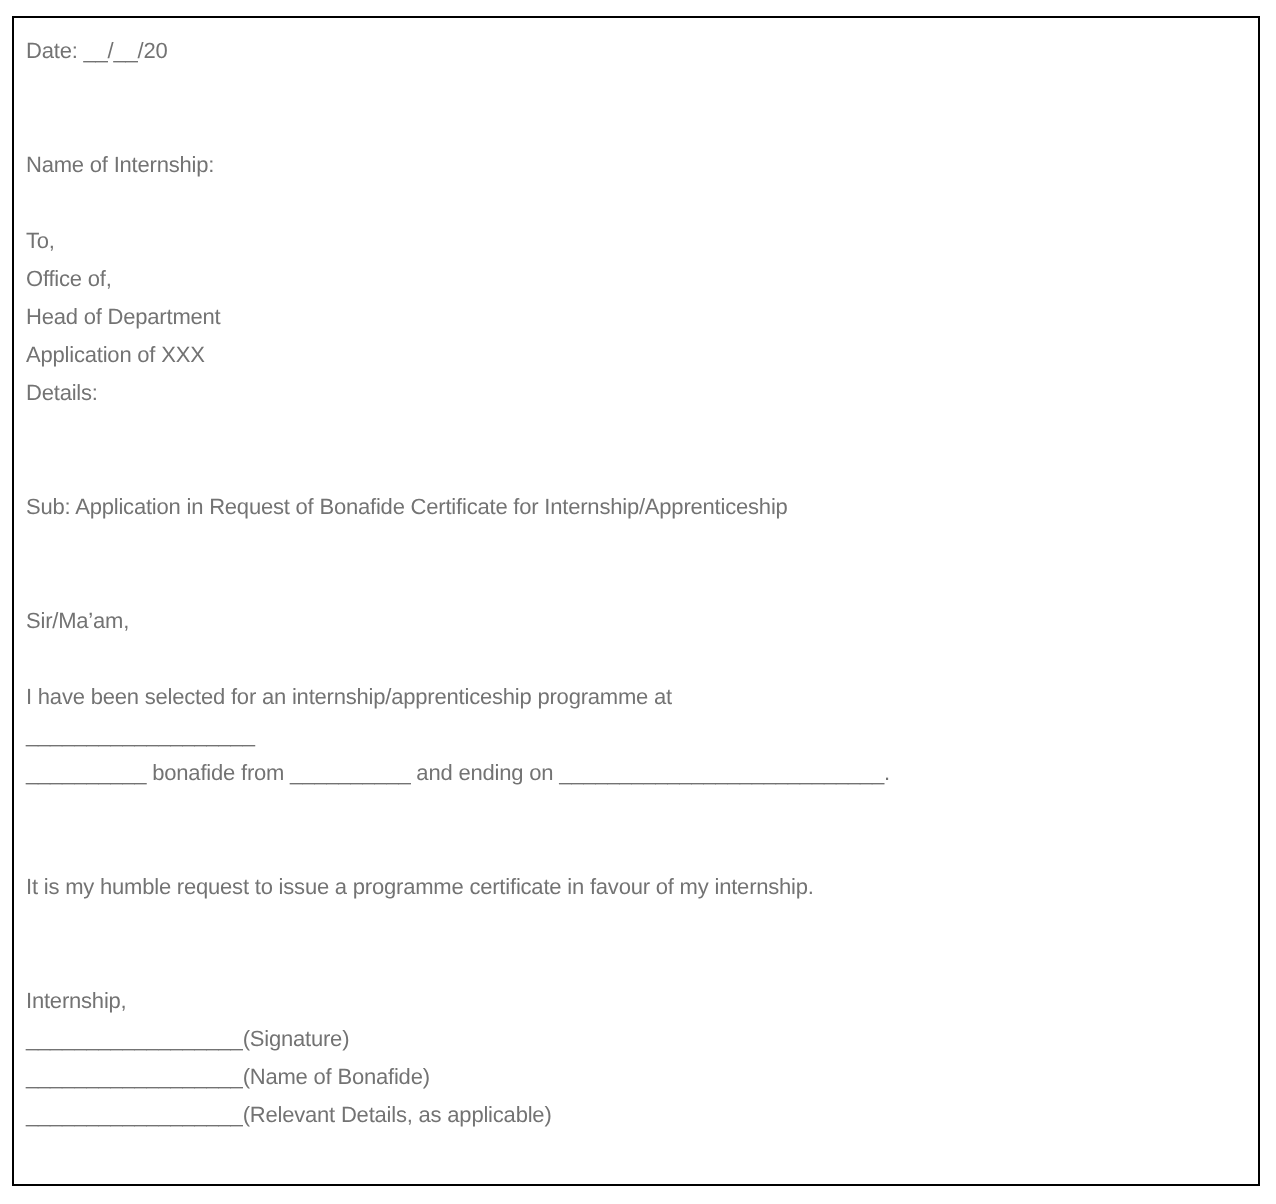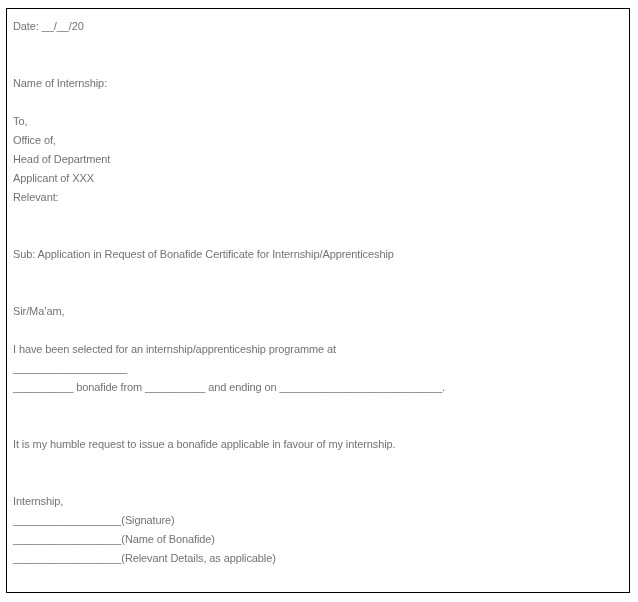--- a/index.html
+++ b/index.html
@@ -18,29 +18,29 @@
 <body>
 
 <div class="box"></div>
 
 <div class="line" style="top:17px">Date: __/__/20</div>
 <div class="line" style="top:74px">Name of Internship:</div>
 
 <div class="line" style="top:112px">To,</div>
 <div class="line" style="top:131px">Office of,</div>
 <div class="line" style="top:150px">Head of Department</div>
-<div class="line" style="top:169px">Applicant of XXX</div>
-<div class="line" style="top:188px">Relevant:</div>
+<div class="line" style="top:169px">Application of XXX</div>
+<div class="line" style="top:188px">Details:</div>
 
 <div class="line" style="top:245px">Sub: Application in Request of Bonafide Certificate for Internship/Apprenticeship</div>
 
 <div class="line" style="top:302px">Sir/Ma’am,</div>
 
 <div class="line" style="top:340px">I have been selected for an internship/apprenticeship programme at</div>
 <div class="line" style="top:359px">___________________</div>
 <div class="line" style="top:378px">__________ bonafide from __________ and ending on ___________________________.</div>
 
-<div class="line" style="top:435px">It is my humble request to issue a bonafide applicable in favour of my internship.</div>
+<div class="line" style="top:435px">It is my humble request to issue a programme certificate in favour of my internship.</div>
 
 <div class="line" style="top:492px">Internship,</div>
 <div class="line" style="top:511px">__________________(Signature)</div>
 <div class="line" style="top:530px">__________________(Name of Bonafide)</div>
 <div class="line" style="top:549px">__________________(Relevant Details, as applicable)</div>
 
 </body></html>

